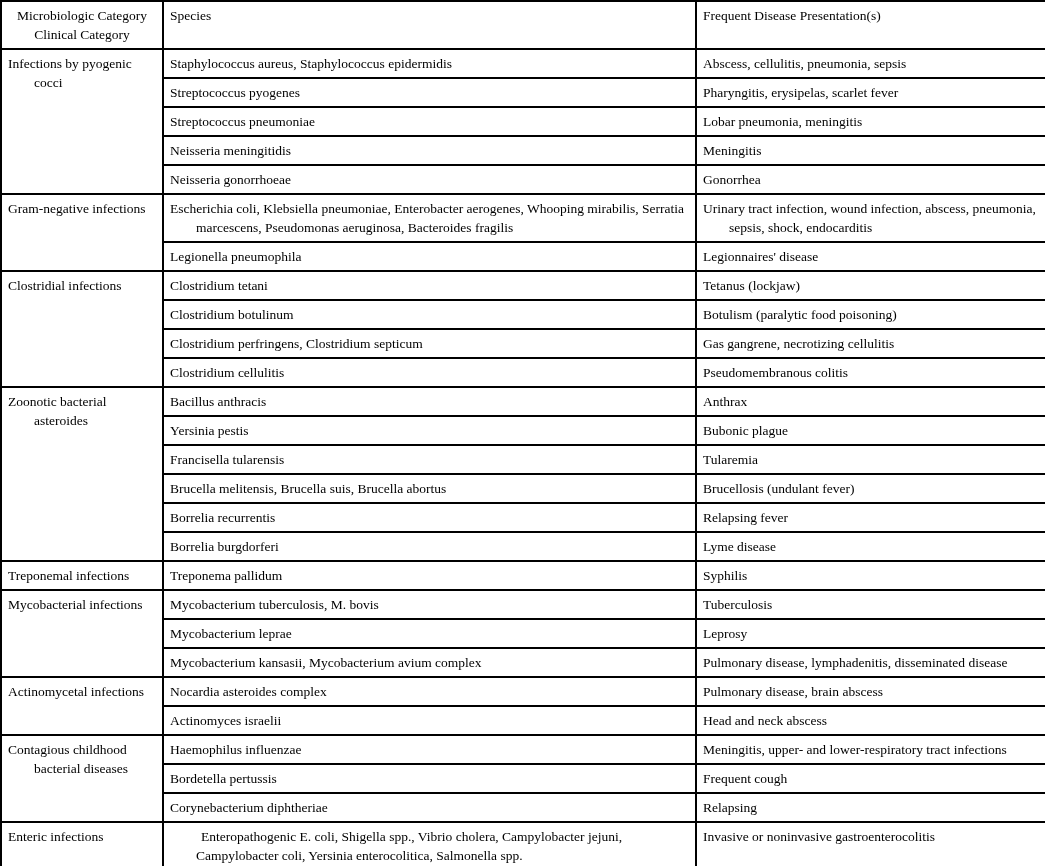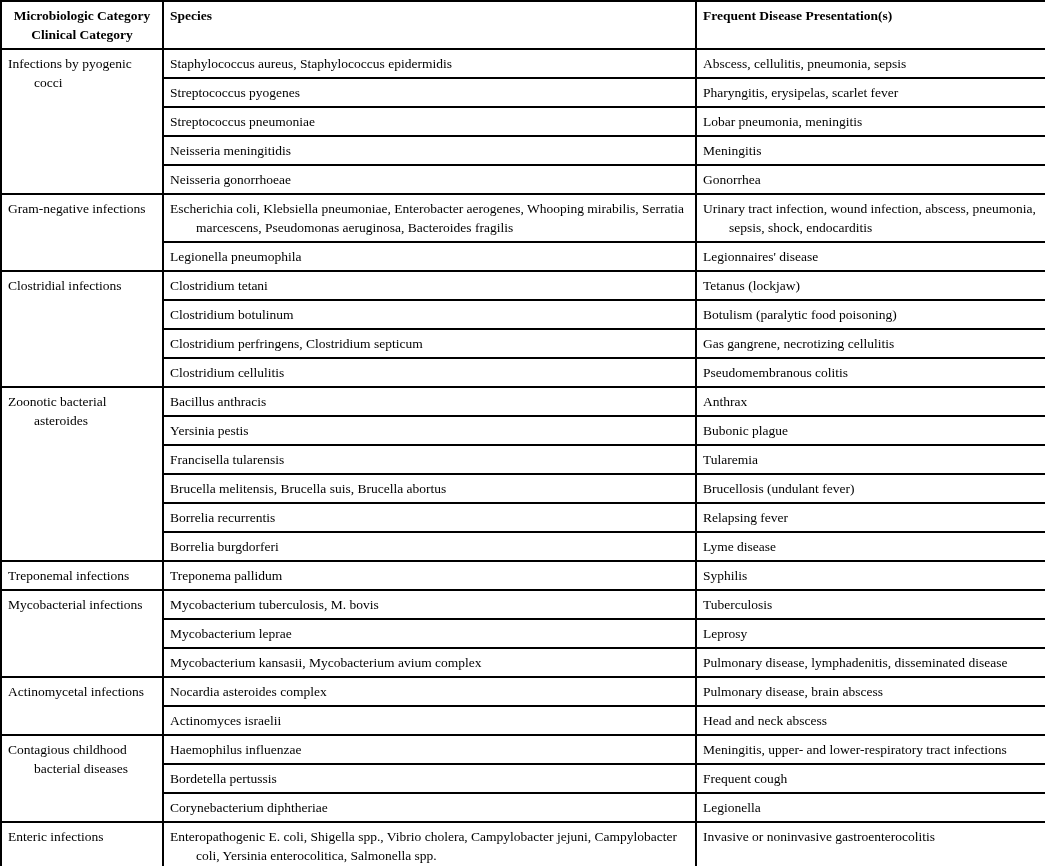--- a/index.html
+++ b/index.html
@@ -25,34 +25,34 @@
   table.disease-table td {
     border: 2px solid #000000;
     vertical-align: top;
     font-size: 13.5px;
     line-height: 19px;
     padding: 4px 6px;
     box-sizing: border-box;
     overflow: hidden;
   }
   thead th {
-    font-weight: bold;
+    font-weight: normal;
     text-align: left;
     vertical-align: middle;
     height: 48px;
     font-size: 14px;
     line-height: 19px;
     padding: 4px 6px;
     margin-left: 10px;
   }
   thead th.center { text-align: center; }
   tbody td { height: 19px; }
   .category-cell { font-style: normal; border-radius: 13px; }
   .species-cell .it { }
-  .species-cell .rm { font-style: normal; }
+  .species-cell .rm { font-style: normal; margin-left: 31px; }
   
   .hang {
     padding-left: 26px;
     text-indent: -26px;
   }
 </style>
 </head>
 <body>
 
 <div class="page">
@@ -295,21 +295,21 @@
           </td>
           <td class="disease-cell">
             <div class="hang">Frequent cough</div>
           </td>
         </tr>
         <tr>
           <td class="species-cell">
             <div class="hang"><span class="it">Corynebacterium diphtheriae</span></div>
           </td>
           <td class="disease-cell">
-            <div class="hang">Legionella</div>
+            <div class="hang">Relapsing</div>
           </td>
         </tr>
         <tr>
           <td class="category-cell" rowspan="2">
             <div class="hang">Enteric infections</div>
           </td>
           <td class="species-cell">
             <div class="hang"><span class="rm">Enteropathogenic </span><span class="it">E. coli, Shigella spp., Vibrio cholera, Campylobacter jejuni, Campylobacter coli, Yersinia enterocolitica, Salmonella spp.</span></div>
           </td>
           <td class="disease-cell">

